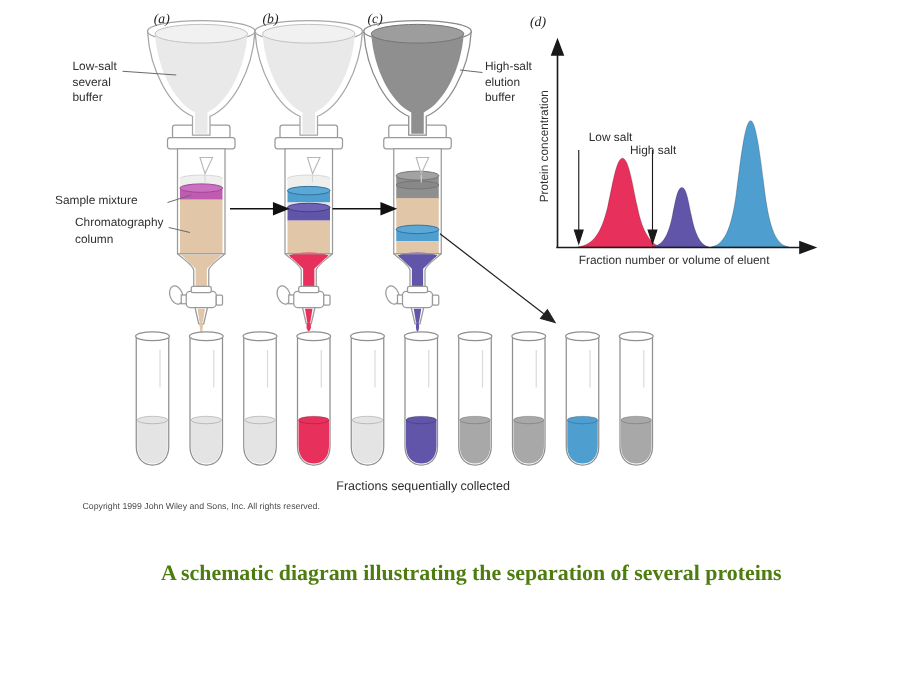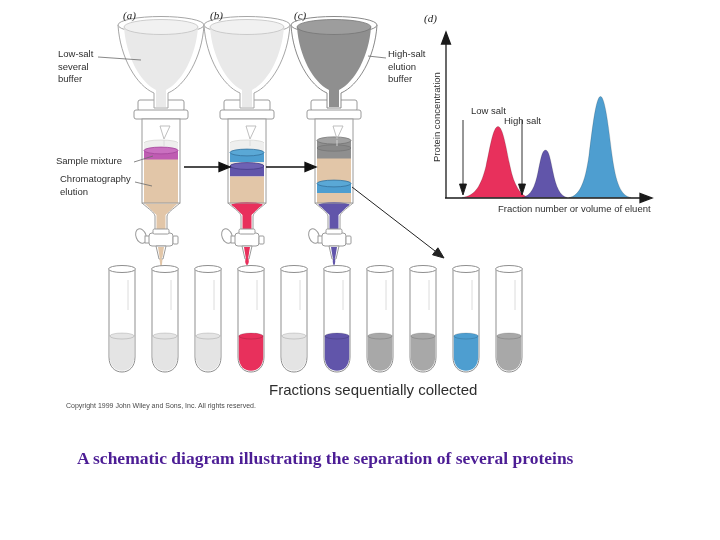--- a/index.html
+++ b/index.html
@@ -2,25 +2,25 @@
 <html><head>
 <meta charset="utf-8">
 <style>
   html,body{margin:0;padding:0;background:#fff;}
   #stage{position:relative;width:720px;height:540px;background:#ffffff;overflow:hidden;
          font-family:"Liberation Sans", sans-serif;}
   svg{position:absolute;left:0;top:0;}
   .lbl{position:absolute;font:9.5px/12.5px "Liberation Sans", sans-serif;color:#2e2e2e;
        white-space:pre-line;}
   .panel{font:italic 11px/12px "Liberation Serif", serif;color:#222;}
-  .small{font-size:15px;}
+  .small{font-size:10px;}
   .tiny{font-size:7px;line-height:9px;color:#4a4a4a;}
   .ylab{transform:translate(-50%,-50%) rotate(-90deg);white-space:nowrap;}
   .caption{position:absolute;left:77px;top:446px;width:600px;
-           font:bold 17.5px/24px "Liberation Serif", serif;color:#4c1d95;}
+           font:bold 17.5px/24px "Liberation Serif", serif;color:#4d7c0f;text-align:center;}
 </style>
 </head>
 <body>
 
 <div id="stage">
 
 <svg width="720" height="432" viewBox="0 0 720 432">
   <defs>
     <g id="stopper">
       <rect x="-23" y="100" width="46" height="11" rx="2"></rect>
@@ -256,28 +256,28 @@
 <div class="lbl panel" style="left:210px;top:9px">(b)</div>
 <div class="lbl panel" style="left:294px;top:9px">(c)</div>
 <div class="lbl panel" style="left:424px;top:12px">(d)</div>
 
 <div class="lbl" style="left:58px;top:48px">Low-salt
 several
 buffer</div>
 <div class="lbl" style="left:388px;top:48px">High-salt
 elution
 buffer</div>
-<div class="lbl" style="left:56px;top:155px">Sample mixture</div>
+<div class="lbl" style="left:44px;top:155px">Sample mixture</div>
 <div class="lbl" style="left:60px;top:173px">Chromatography
-elution</div>
+column</div>
 
 <div class="lbl ylab" style="left:437px;top:117px">Protein concentration</div>
 <div class="lbl" style="left:471px;top:105px">Low salt</div>
 <div class="lbl" style="left:504px;top:115px">High salt</div>
-<div class="lbl" style="left:498px;top:203px">Fraction number or volume of eluent</div>
+<div class="lbl" style="left:463px;top:203px">Fraction number or volume of eluent</div>
 
 <div class="lbl small" style="left:269px;top:384px">Fractions sequentially collected</div>
 <div class="lbl tiny" style="left:66px;top:401px">Copyright 1999 John Wiley and Sons, Inc. All rights reserved.</div>
 
 <div class="caption">
   <div>A schematic diagram illustrating the separation of several proteins</div>
 </div>
 
 </div>
 

